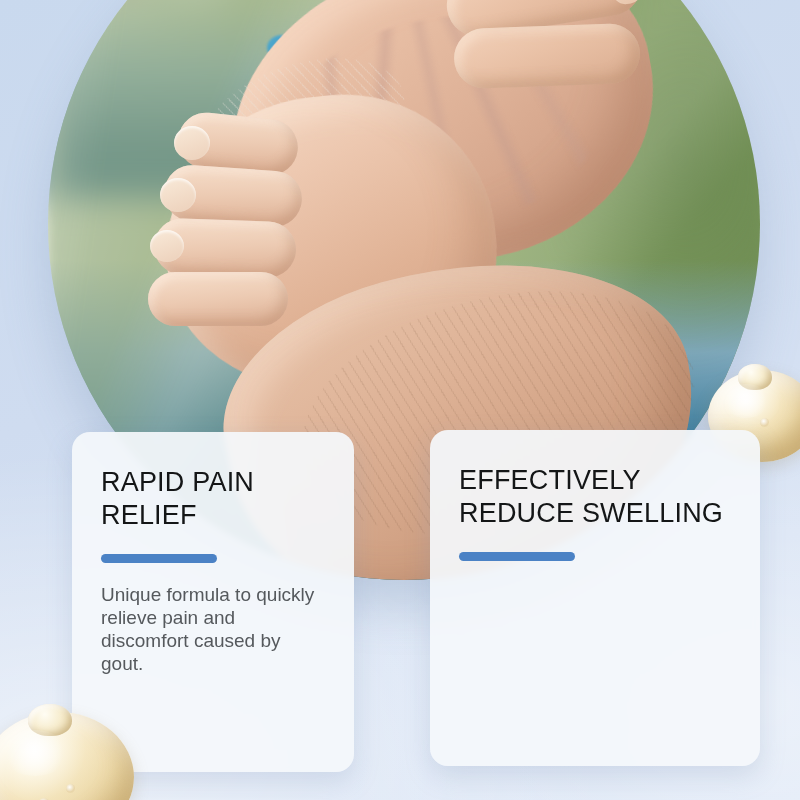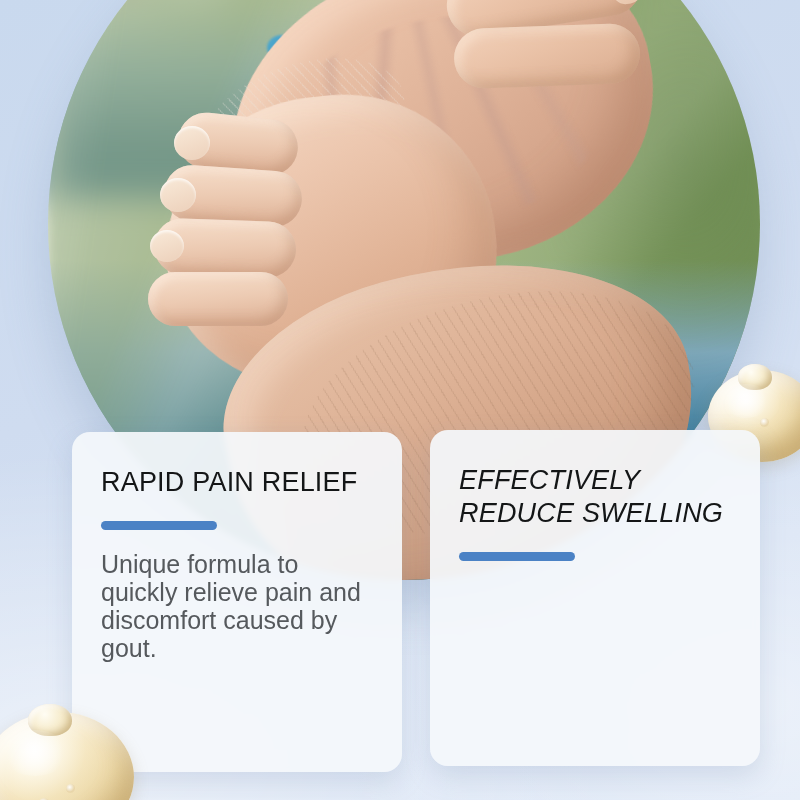--- a/index.html
+++ b/index.html
@@ -284,41 +284,41 @@
   .card {
     position: absolute;
     pointer-events: auto;
     background: rgba(244,247,251,0.93);
     border-radius: 18px;
     box-shadow: 0 10px 26px rgba(118,142,176,0.22);
     padding: 34px 28px 30px 28px;
     backdrop-filter: blur(3px);
     -webkit-backdrop-filter: blur(3px);
   }
-  #card-left  { left: 72px;  top: 432px; width: 330px; height: 340px; }
-  #card-right { left: 430px; top: 430px; width: 330px; height: 336px; font-style: italic; }
+  #card-left  { left: 72px;  top: 432px; width: 282px; height: 340px; }
+  #card-right { left: 430px; top: 430px; width: 330px; height: 336px; }
 
   .card-title {
     font-size: 27px;
     line-height: 33px;
     font-weight: 400;
     letter-spacing: 0.2px;
     color: #141617;
     margin: 0 0 0 1px;
   }
   .accent-bar {
     width: 116px;
     height: 9px;
     border-radius: 6px;
     background: #4b82c5;
     margin: 22px 0 20px 1px;
   }
   .card-body {
-    font-size: 25px;
-    line-height: 28px;
+    font-size: 19px;
+    line-height: 23px;
     font-weight: 400;
     color: #55595d;
     margin: 0 0 0 1px;
     max-width: 270px;
   }
 </style>
 </head>
 <body>
 
 <div id="poster">

